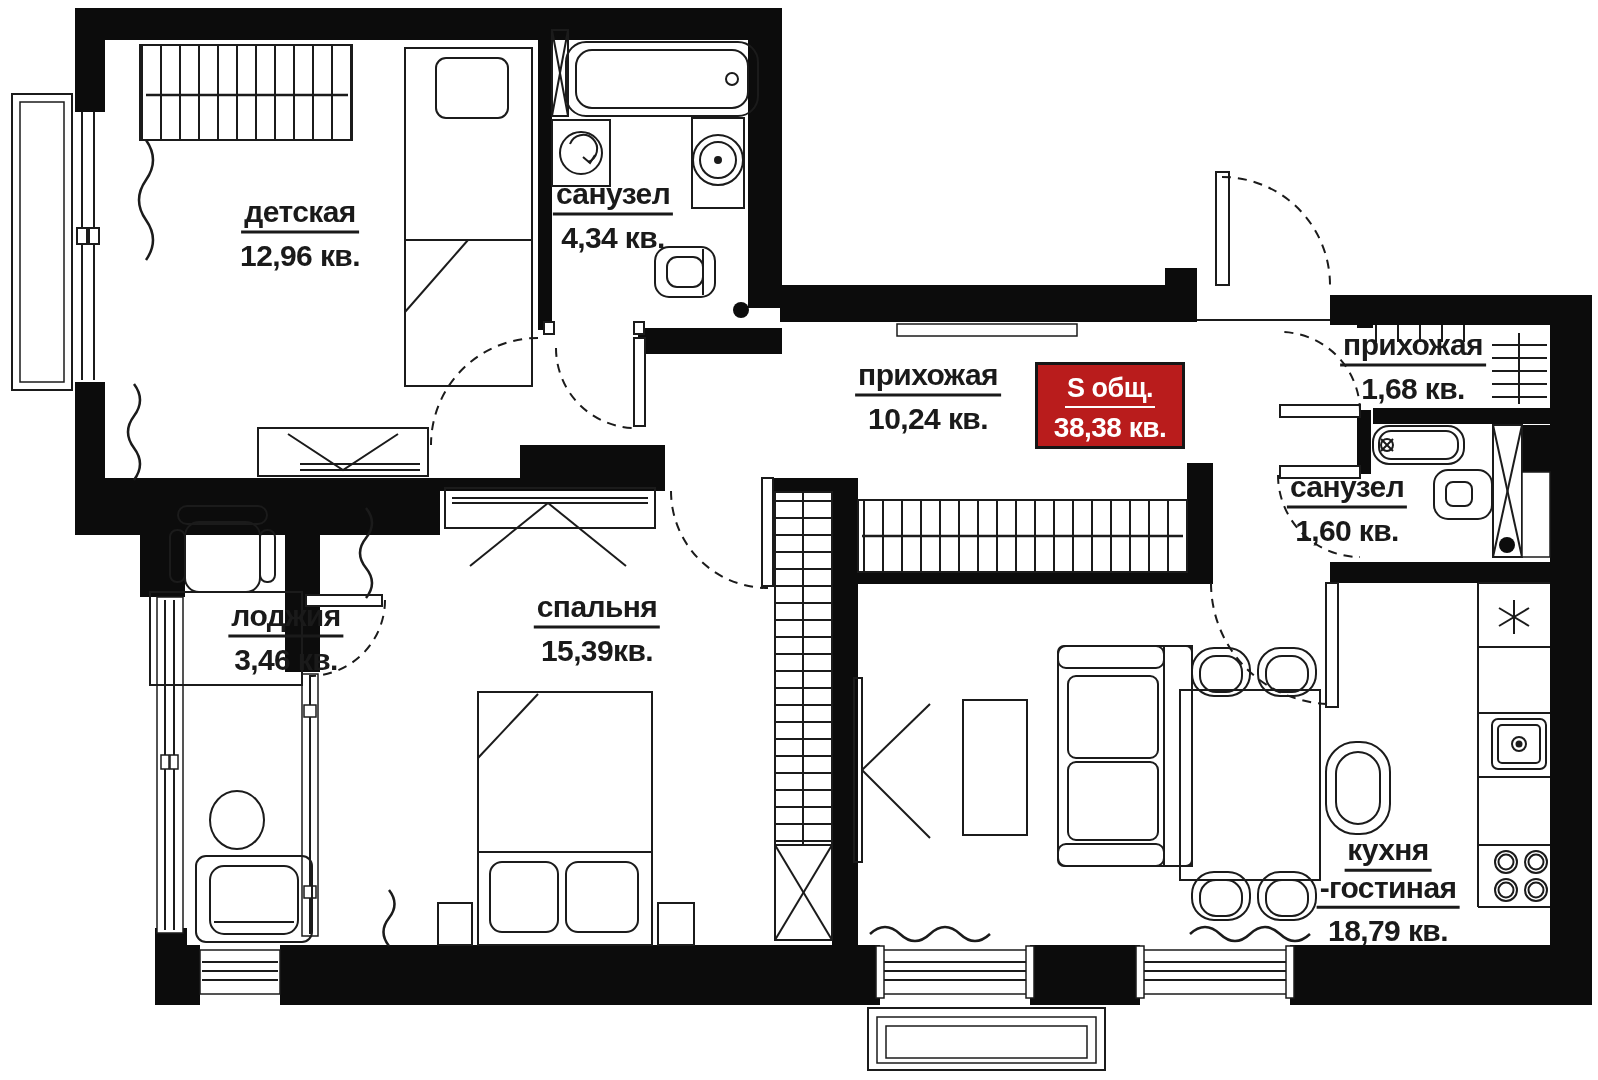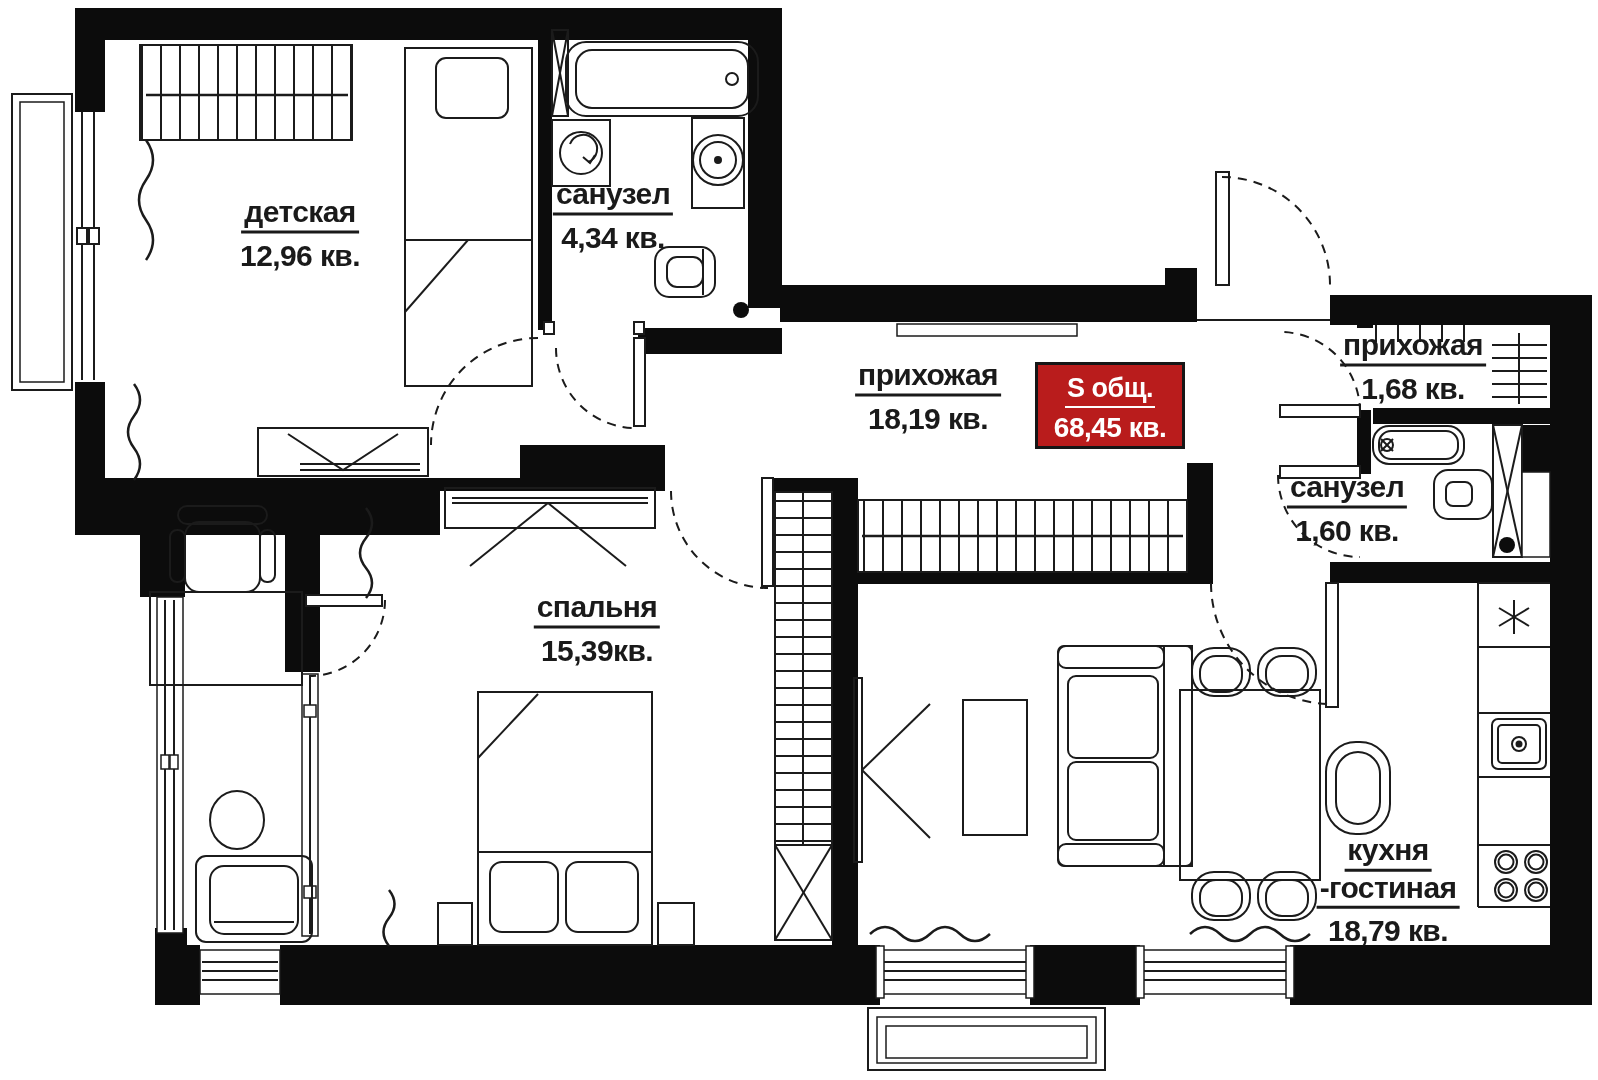--- a/index.html
+++ b/index.html
@@ -378,38 +378,42 @@
 <div class="lbl" style="left:300px;top:233px">
   <span class="nm">детская</span>
   <span class="ar">12,96 кв.</span>
 </div>
 <div class="lbl" style="left:613px;top:215px">
   <span class="nm">санузел</span>
   <span class="ar">4,34 кв.</span>
 </div>
 <div class="lbl" style="left:928px;top:396px">
   <span class="nm">прихожая</span>
-  <span class="ar">18,19 кв.</span>
+  <span class="ar">10,24 кв.</span>
 </div>
 <div class="lbl" style="left:1413px;top:366px">
   <span class="nm">прихожая</span>
   <span class="ar">1,68 кв.</span>
 </div>
 <div class="lbl" style="left:1347px;top:508px">
   <span class="nm">санузел</span>
   <span class="ar">1,60 кв.</span>
+</div>
+<div class="lbl" style="left:286px;top:637px">
+  <span class="nm">лоджия</span>
+  <span class="ar">3,46 кв.</span>
 </div>
 <div class="lbl" style="left:597px;top:628px">
   <span class="nm">спальня</span>
   <span class="ar">15,39кв.</span>
 </div>
 <div class="lbl" style="left:1388px;top:890px">
   <span class="nm">кухня</span><br>
   <span class="nm" style="">-гостиная</span>
   <span class="ar">18,79 кв.</span>
 </div>
 
 <div class="badge">
   <span class="nm">S общ.</span>
-  <span class="ar">68,45 кв.</span>
+  <span class="ar">38,38 кв.</span>
 </div>
 
 </div>
 
 </body></html>

